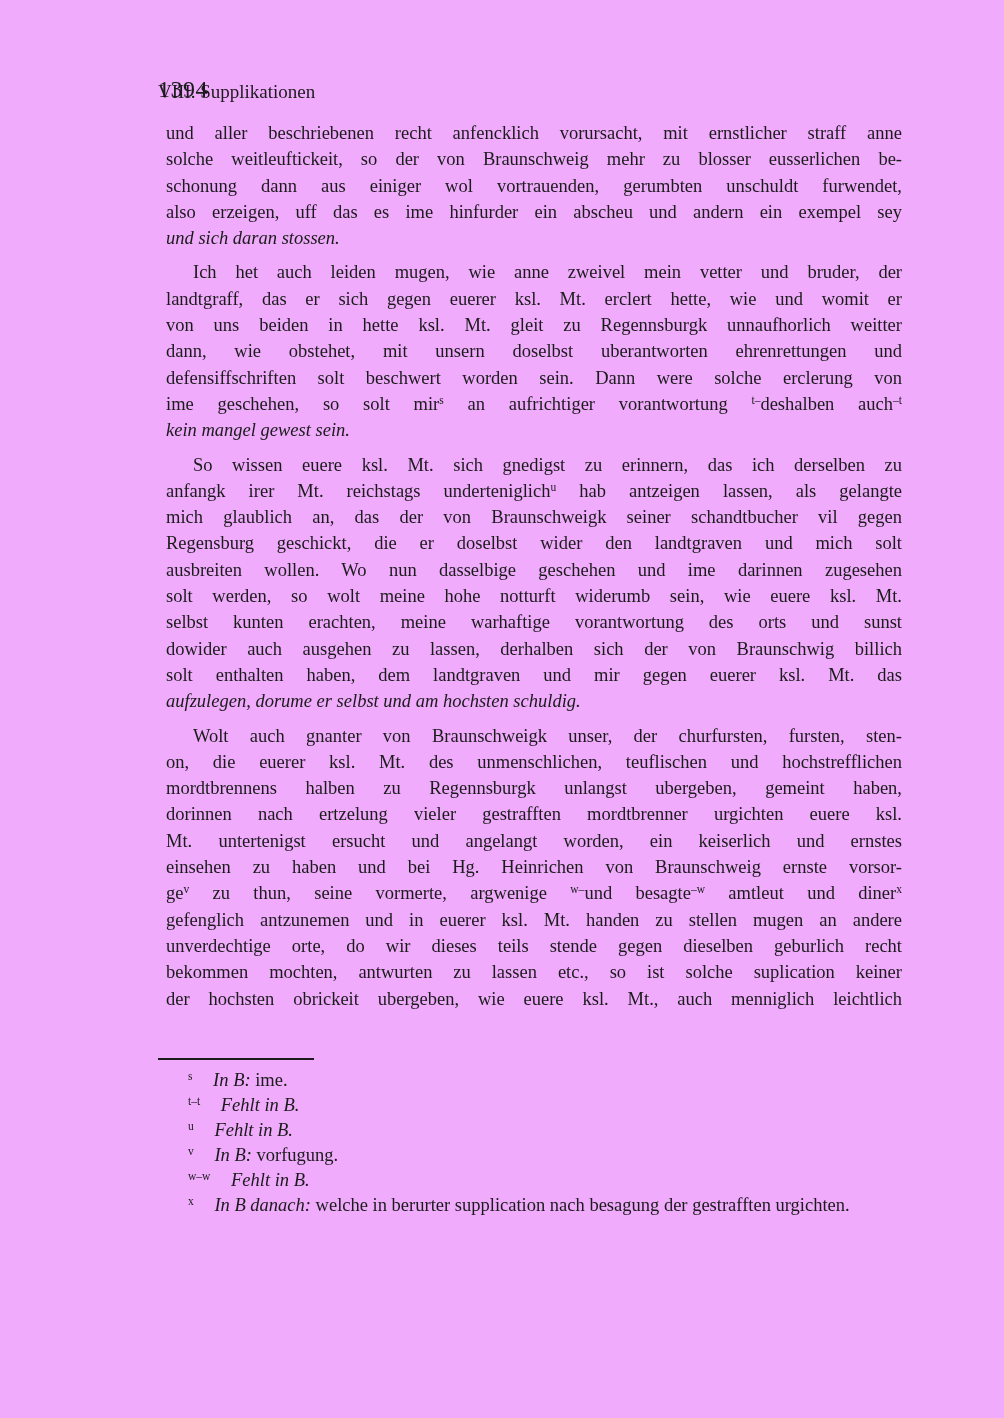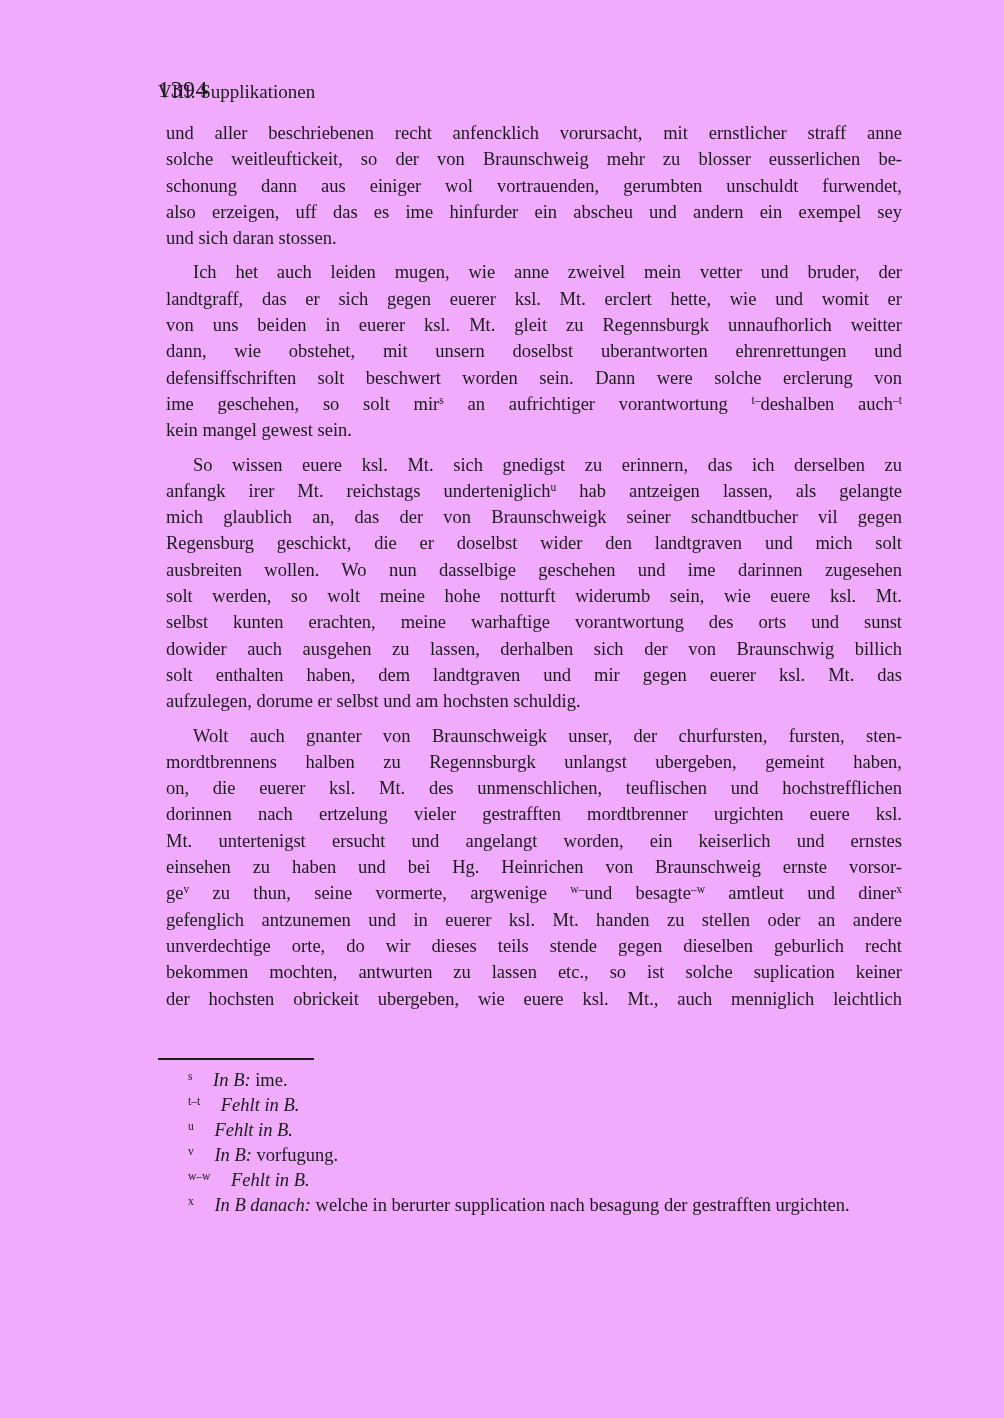--- a/index.html
+++ b/index.html
@@ -38,21 +38,21 @@
     font-size: 19px;
   }
   .bodytext .para { margin: 8px; }
   .line {
     font-size: 18.5px;
     line-height: 26.3px;
     text-align: justify;
     text-align-last: justify;
     white-space: normal;
   }
-  .line.lastline { text-align-last: left; }
+  .line.lastline { text-align-last: left; font-style: italic; }
   .line.indent { text-indent: 27px; }
   .sup {
     font-size: 11.5px;
     line-height: 0;
     position: relative;
     top: -6px;
   }
   .ital { font-style: italic; margin-left: 16px; }
   .fnsection { margin-top: 46px; }
   .fnrule {
@@ -82,47 +82,47 @@
         <div class="para">
           <div class="line"><span>und aller beschriebenen recht anfencklich vorursacht, mit ernstlicher straff anne</span></div>
           <div class="line"><span>solche weitleuftickeit, so der von Braunschweig mehr zu blosser eusserlichen be-</span></div>
           <div class="line"><span>schonung dann aus einiger wol vortrauenden, gerumbten unschuldt furwendet,</span></div>
           <div class="line"><span>also erzeigen, uff das es ime hinfurder ein abscheu und andern ein exempel sey</span></div>
           <div class="line lastline"><span>und sich daran stossen.</span></div>
         </div>
         <div class="para">
           <div class="line indent"><span>Ich het auch leiden mugen, wie anne zweivel mein vetter und bruder, der</span></div>
           <div class="line"><span>landtgraff, das er sich gegen euerer ksl. Mt. erclert hette, wie und womit er</span></div>
-          <div class="line"><span>von uns beiden in euerer ksl. Mt. gleit zu Regennsburgk unnaufhorlich weitter</span></div>
+          <div class="line"><span>von uns beiden in hette ksl. Mt. gleit zu Regennsburgk unnaufhorlich weitter</span></div>
           <div class="line"><span>dann, wie obstehet, mit unsern doselbst uberantworten ehrenrettungen und</span></div>
           <div class="line"><span>defensiffschriften solt beschwert worden sein. Dann were solche erclerung von</span></div>
           <div class="line"><span>ime geschehen, so solt mir</span><span class="sup">s</span><span> an aufrichtiger vorantwortung </span><span class="sup">t–</span><span>deshalben auch</span><span class="sup">–t</span></div>
           <div class="line lastline"><span>kein mangel gewest sein.</span></div>
         </div>
         <div class="para">
           <div class="line indent"><span>So wissen euere ksl. Mt. sich gnedigst zu erinnern, das ich derselben zu</span></div>
           <div class="line"><span>anfangk irer Mt. reichstags underteniglich</span><span class="sup">u</span><span> hab antzeigen lassen, als gelangte</span></div>
           <div class="line"><span>mich glaublich an, das der von Braunschweigk seiner schandtbucher vil gegen</span></div>
           <div class="line"><span>Regensburg geschickt, die er doselbst wider den landtgraven und mich solt</span></div>
           <div class="line"><span>ausbreiten wollen. Wo nun dasselbige geschehen und ime darinnen zugesehen</span></div>
           <div class="line"><span>solt werden, so wolt meine hohe notturft widerumb sein, wie euere ksl. Mt.</span></div>
           <div class="line"><span>selbst kunten erachten, meine warhaftige vorantwortung des orts und sunst</span></div>
           <div class="line"><span>dowider auch ausgehen zu lassen, derhalben sich der von Braunschwig billich</span></div>
           <div class="line"><span>solt enthalten haben, dem landtgraven und mir gegen euerer ksl. Mt. das</span></div>
           <div class="line lastline"><span>aufzulegen, dorume er selbst und am hochsten schuldig.</span></div>
         </div>
         <div class="para">
           <div class="line indent"><span>Wolt auch gnanter von Braunschweigk unser, der churfursten, fursten, sten-</span></div>
+          <div class="line"><span>on, die euerer ksl. Mt. des unmenschlichen, teuflischen und hochstrefflichen</span></div>
           <div class="line"><span>mordtbrennens halben zu Regennsburgk unlangst ubergeben, gemeint haben,</span></div>
-          <div class="line"><span>on, die euerer ksl. Mt. des unmenschlichen, teuflischen und hochstrefflichen</span></div>
           <div class="line"><span>dorinnen nach ertzelung vieler gestrafften mordtbrenner urgichten euere ksl.</span></div>
           <div class="line"><span>Mt. untertenigst ersucht und angelangt worden, ein keiserlich und ernstes</span></div>
           <div class="line"><span>einsehen zu haben und bei Hg. Heinrichen von Braunschweig ernste vorsor-</span></div>
           <div class="line"><span>ge</span><span class="sup">v</span><span> zu thun, seine vormerte, argwenige </span><span class="sup">w–</span><span>und besagte</span><span class="sup">–w</span><span> amtleut und diner</span><span class="sup">x</span></div>
-          <div class="line"><span>gefenglich antzunemen und in euerer ksl. Mt. handen zu stellen oder an andere</span></div>
+          <div class="line"><span>gefenglich antzunemen und in euerer ksl. Mt. handen zu stellen mugen an andere</span></div>
           <div class="line"><span>unverdechtige orte, do wir dieses teils stende gegen dieselben geburlich recht</span></div>
           <div class="line"><span>bekommen mochten, antwurten zu lassen etc., so ist solche suplication keiner</span></div>
           <div class="line"><span>der hochsten obrickeit ubergeben, wie euere ksl. Mt., auch menniglich leichtlich</span></div>
         </div>
       </div>
 
     <div class="fnsection">
       <div class="fnrule"></div>
       <div class="fnlist">
           <div class="fn"><span class="sup">s</span> <span class="ital">In B:</span><span> ime.</span></div>

